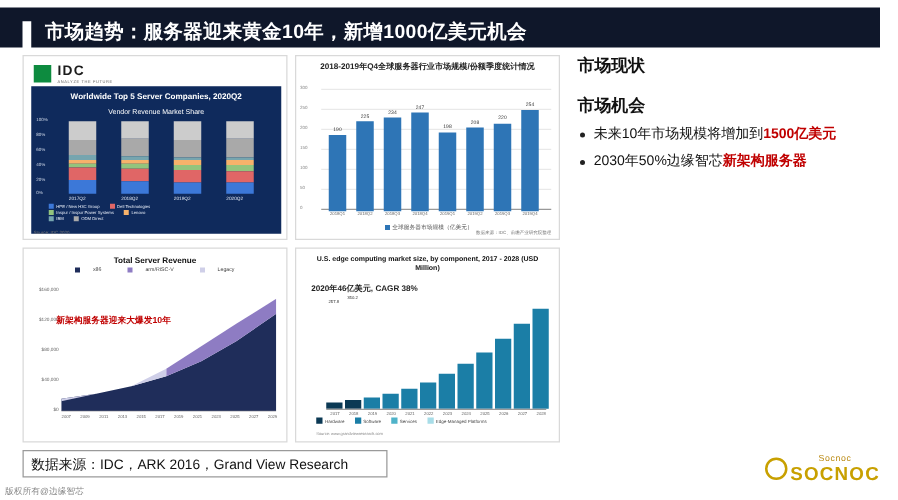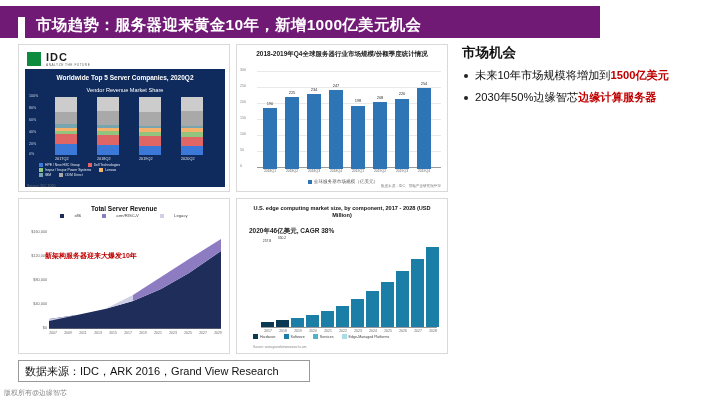--- a/index.html
+++ b/index.html
@@ -6,22 +6,22 @@
   body{
     width:718px;height:400px;overflow:hidden;
     background:#ffffff;
     font-family:"Liberation Sans", sans-serif;
     color:#111;
   }
   .slide{position:relative;width:718px;height:400px;background:#fff;overflow:hidden;}
 
   
   .title-bar{
-    position:absolute;left:0;top:6px;width:600px;height:32px;
-    background:#701a75;
+    position:absolute;left:0;top:6px;width:704px;height:32px;
+    background:#0f172a;
   }
   .title-accent{
     position:absolute;left:18px;top:11px;width:7px;height:22px;background:#ffffff;
   }
   .title-text{
     position:absolute;left:36px;top:9px;
     font-size:15.5px;font-weight:bold;color:#ffffff;letter-spacing:.3px;
     white-space:nowrap;
   }
 
@@ -326,33 +326,39 @@
         <span class="lg-item"><span class="lg-sw" style="background:#0b3954;"></span><span>Hardware</span></span>
         <span class="lg-item"><span class="lg-sw" style="background:#1b7ea6;"></span><span>Software</span></span>
         <span class="lg-item"><span class="lg-sw" style="background:#4fb3c9;"></span><span>Services</span></span>
         <span class="lg-item"><span class="lg-sw" style="background:#a8dde8;"></span><span>Edge-Managed Platforms</span></span>
       </div>
       <div class="br-src">Source: www.grandviewresearch.com</div>
     </div>
   </div>
 
   <div class="right-col">
-    <div class="sec-head">市场机会</div>
-
+    <div class="sec-head">市场现状</div>
+
+    <div class="sec-head sec2">市场机会</div>
     <ul class="bullets">
       <li>
         <span>未来10年市场规模将增加到</span><span class="red">1500亿美元</span>
       </li>
       <li>
-        <span>2030年50%边缘智芯</span><span class="red">边缘计算服务器</span>
+        <span>2030年50%边缘智芯</span><span class="red">新架构服务器</span>
       </li>
     </ul>
   </div>
 
   <div class="src-box">
     <span>数据来源：IDC，ARK 2016，Grand View Research</span>
   </div>
 
   <div class="copyright">版权所有@边缘智芯</div>
 
+  <div class="logo">
+    <div class="logo-mark"></div>
+    <div class="logo-sm">Socnoc</div>
+    <div class="logo-lg">SOCNOC</div>
+  </div>
 
   <div class="bot-strip"></div>
 </div>
 
 </body></html>

